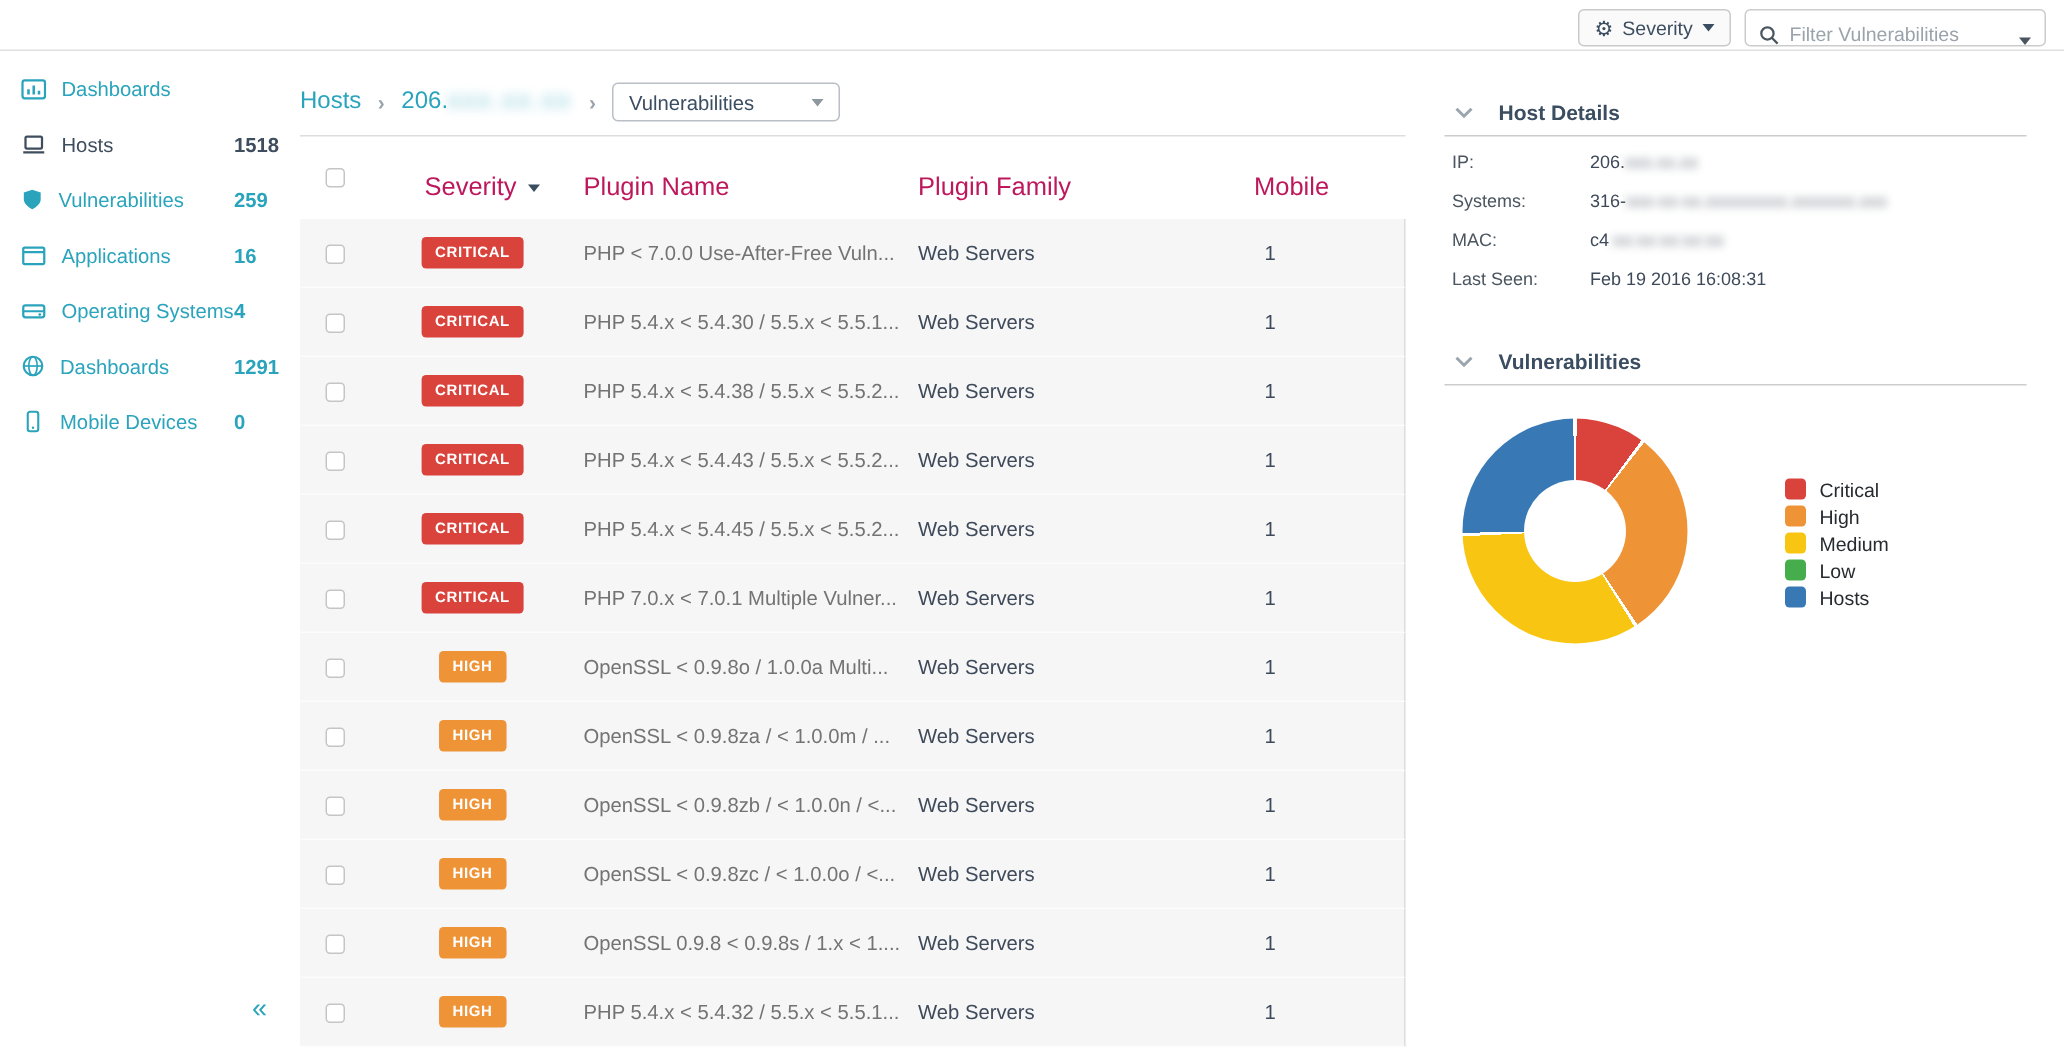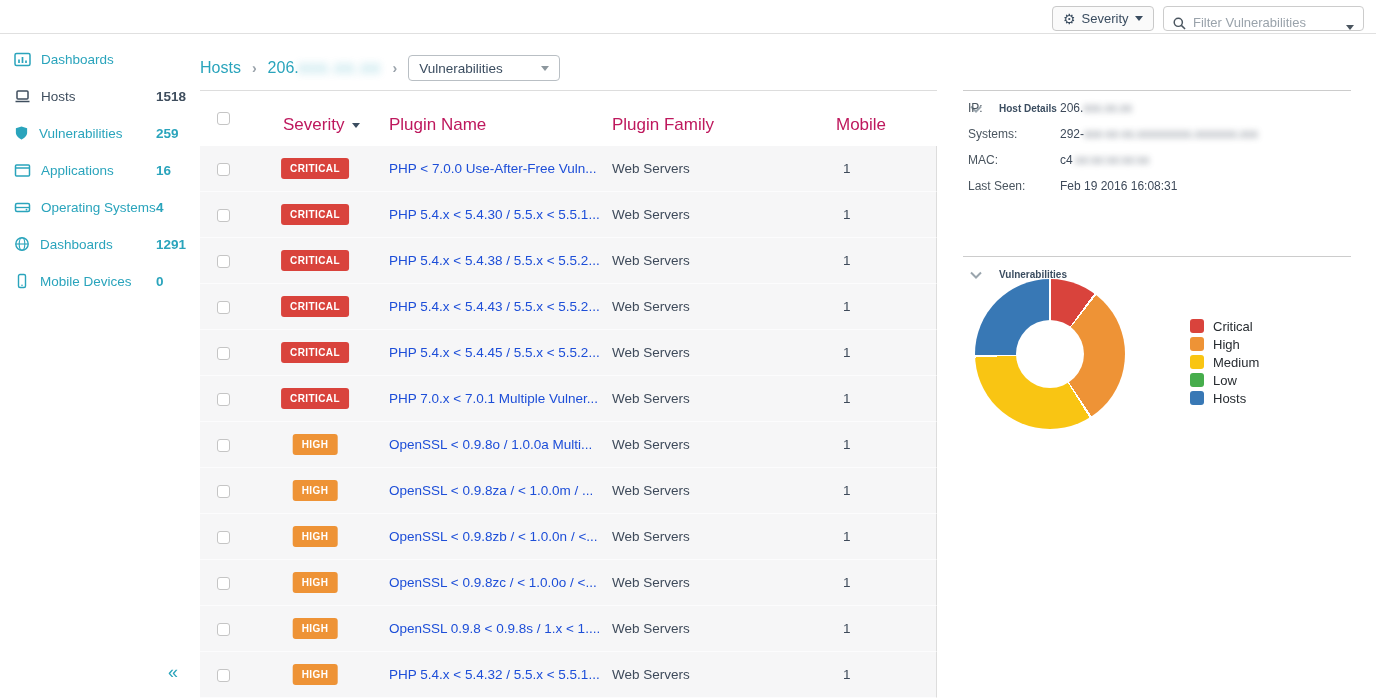--- a/index.html
+++ b/index.html
@@ -47,27 +47,27 @@
   .thead .h-family { position:absolute; left:412px; top:25px; }
   .thead .h-count { position:absolute; left:636px; top:25px; }
   .tbody { position:absolute; top:112px; left:0; right:0; }
   .trow { position:relative; height:46px; background:#f6f6f7; border-bottom:1px solid #fcfcfd; border-right:1px solid #ddd; cursor:pointer; }
   .cb { width:13px; height:13px; border:1px solid #c5c5c5; border-radius:3px; background:#fff; cursor:pointer; }
   .trow .cb { position:absolute; left:17px; top:17px; }
   .badge { position:absolute; left:115px; top:12px; transform:translateX(-50%); font-size:10px; font-weight:bold;
     color:#fff; padding:5px 9px; border-radius:3px; letter-spacing:.4px; white-space:nowrap; }
   .sev-critical { background:#d9433c; }
   .sev-high { background:#ee9336; }
-  .plugin { position:absolute; left:189px; top:15px; font-size:13.5px; color:#1d4ed8; white-space:nowrap; }
+  .plugin { position:absolute; left:189px; top:15px; font-size:13.5px; color:#737373; white-space:nowrap; }
   .family { position:absolute; left:412px; top:15px; font-size:13.5px; color:#3e4a5a; }
   .count-val { position:absolute; left:643px; top:15px; font-size:13.5px; color:#3e4a5a; }
   
   .rightpanel { position:absolute; left:963px; top:34px; width:401px; bottom:0; }
   .sect-head { position:absolute; left:7px; display:flex; align-items:center; gap:17px;
-    font-size:10px; font-weight:bold; color:#3b4d60;margin-top:36px; }
+    font-size:14px; font-weight:bold; color:#3b4d60; }
   .sect-chevron { color:#9aa5ad; display:flex; }
   .hd-rule { position:absolute; left:0; width:388px; border-top:1px solid #ccc; }
   .field { position:absolute; left:5px; font-size:12px; white-space:nowrap; }
   .field-label { display:inline-block; width:92px; color:#4a555f; }
   .donut { position:absolute; left:12px; top:245px; width:150px; height:150px; border-radius:50%; }
   .donut-hole { position:absolute; left:50%; top:50%; width:68px; height:68px; margin:-34px 0 0 -34px; border-radius:50%; background:#fff; }
   .legend { position:absolute; left:227px; top:283px; }
   .legend-item { display:flex; align-items:center; gap:9px; height:18px; font-size:13px; color:#262b30; }
   .swatch { width:14px; height:14px; border-radius:3px; flex:0 0 auto; }
 </style>
@@ -287,21 +287,21 @@
         </svg>
       </span>
     <span>Host Details</span>
   </div>
   <div class="hd-rule" style="top:56px"></div>
 
   <div class="field" style="top:67px">
     <span class="field-label">IP:</span><span class="field-value"><span>206.</span><span class="blur-gray">xxx.xx.xx</span></span>
   </div>
   <div class="field" style="top:93px">
-    <span class="field-label">Systems:</span><span class="field-value"><span>292-</span><span class="blur-gray">xxx-xx-xx.xxxxxxxxx.xxxxxxx.xxx</span></span>
+    <span class="field-label">Systems:</span><span class="field-value"><span>316-</span><span class="blur-gray">xxx-xx-xx.xxxxxxxxx.xxxxxxx.xxx</span></span>
   </div>
   <div class="field" style="top:119px">
     <span class="field-label">MAC:</span><span class="field-value"><span>c4</span><span class="blur-gray">:xx:xx:xx:xx:xx</span></span>
   </div>
   <div class="field" style="top:145px">
     <span class="field-label">Last Seen:</span><span class="field-value">Feb 19 2016 16:08:31</span>
   </div>
 
   <div class="sect-head" style="top:199px">
     <span class="sect-chevron">

